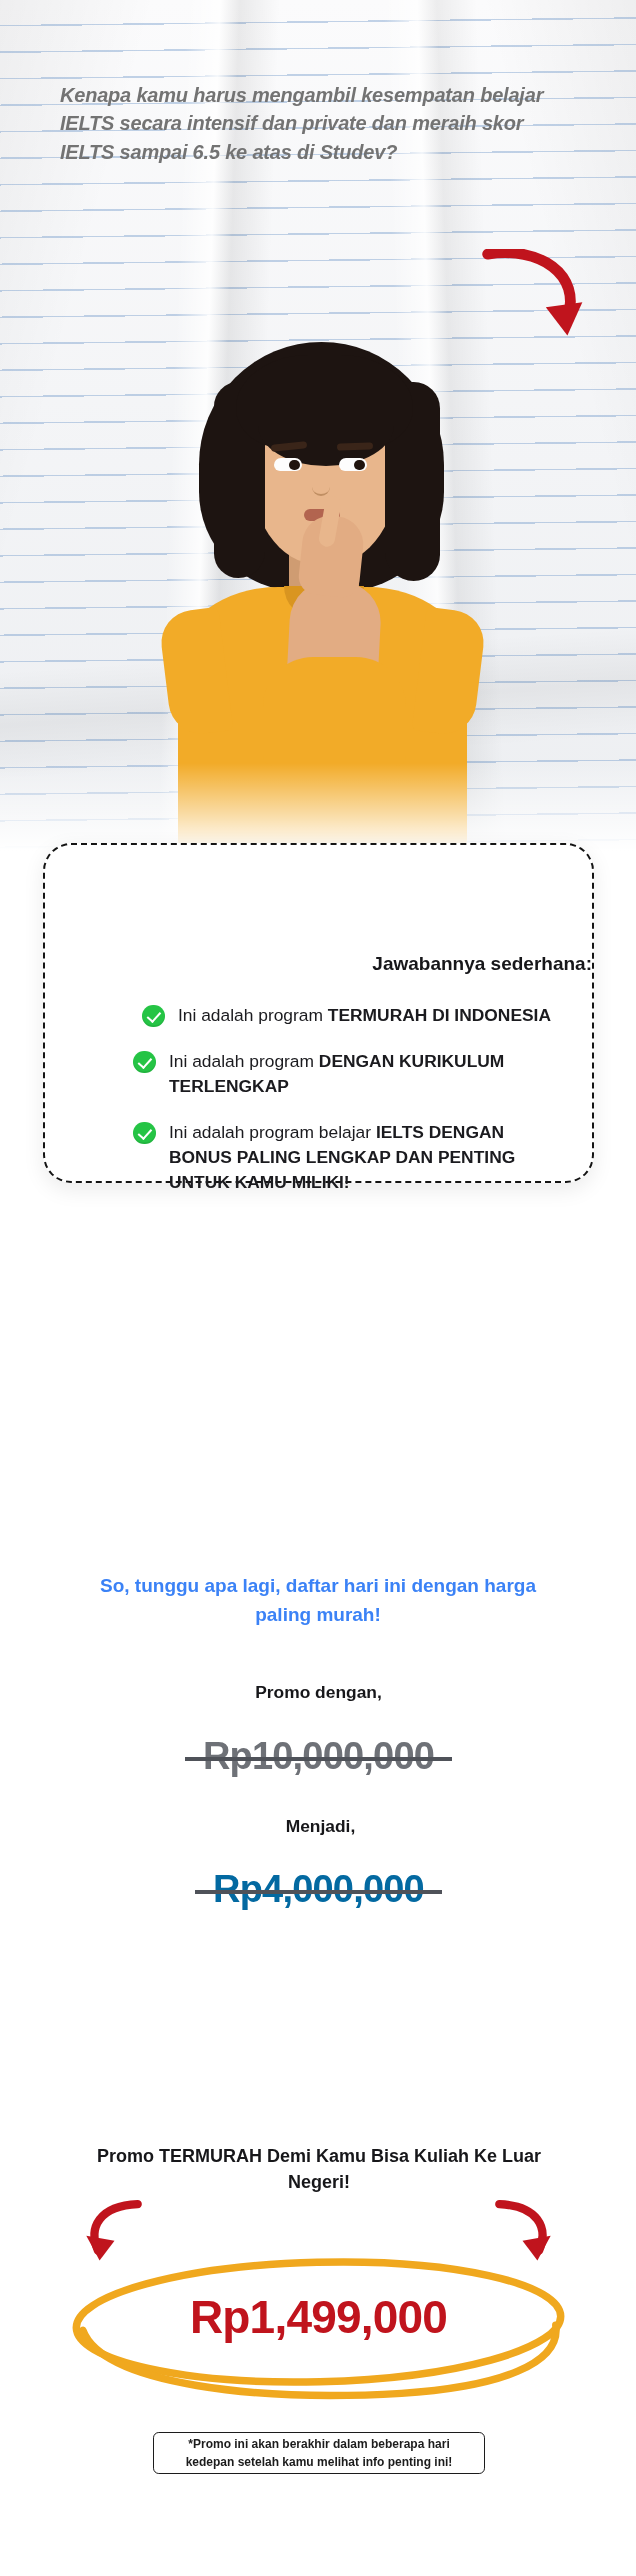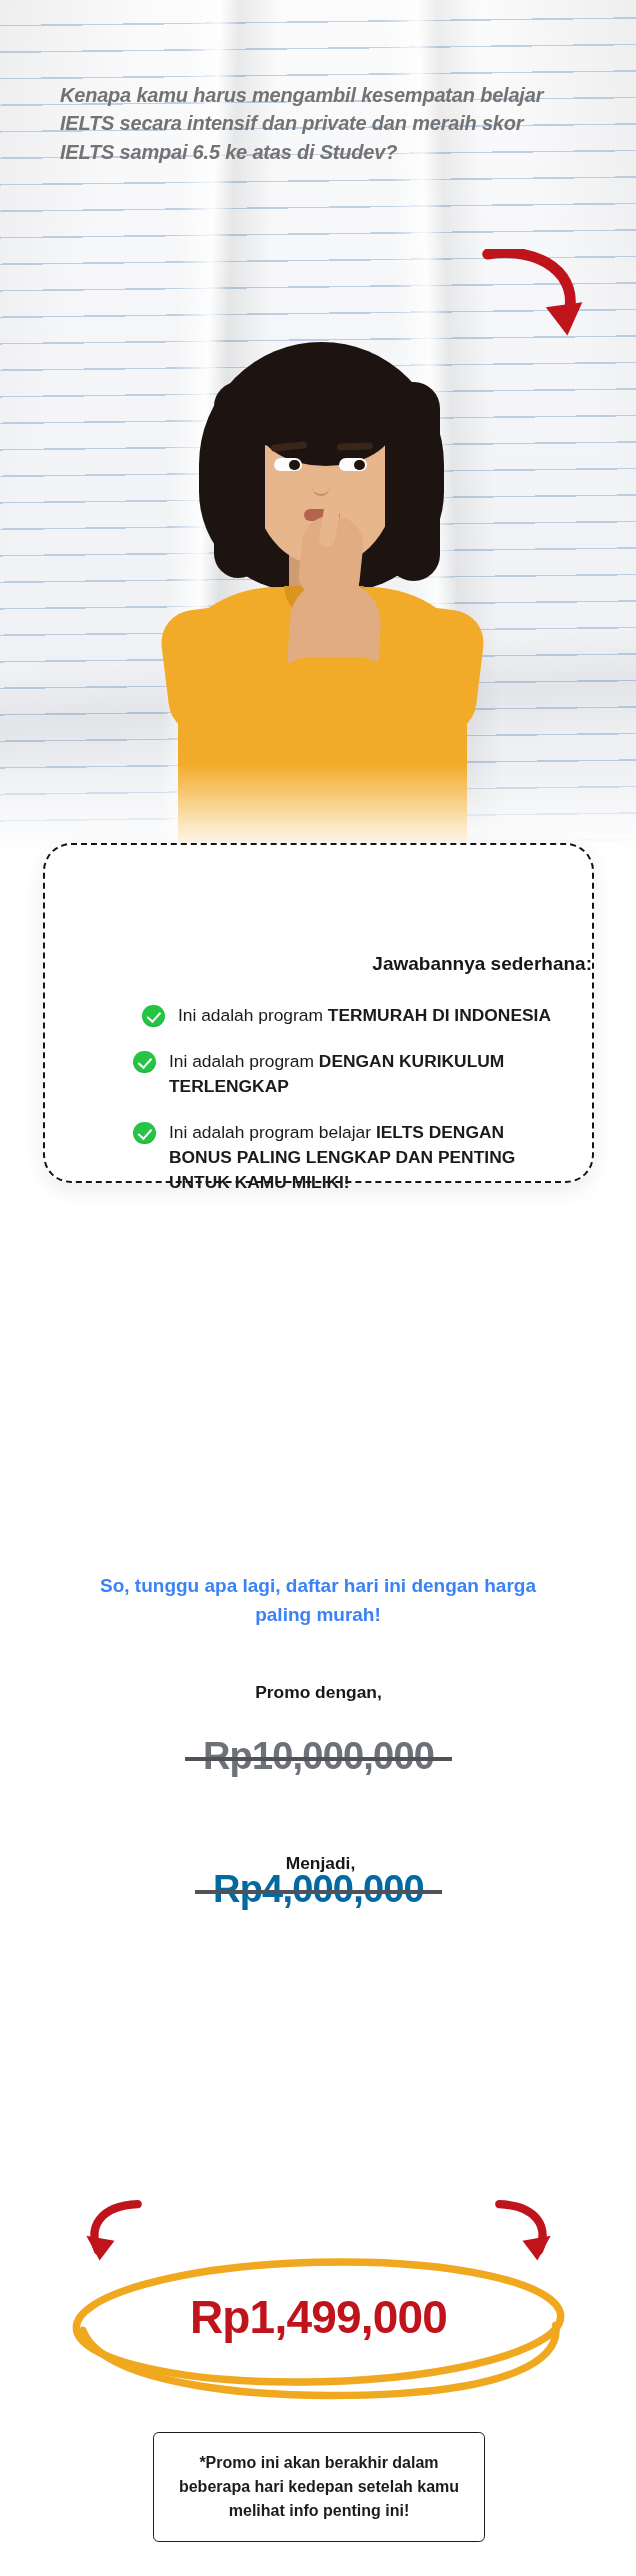--- a/index.html
+++ b/index.html
@@ -360,21 +360,20 @@
     background: #4f5259;
   }
   .becomes-label {
     position: absolute;
     left: 4px; right: 0;
     top: 1816px;
     text-align: center;
     font-size: 17.4px;
     font-weight: bold;
     color: #17171a;
-    margin-top: 37px;
   }
   .price-old2 {
     position: absolute;
     left: 0; right: 0;
     top: 1868px;
     text-align: center;
     font-size: 38px;
     font-weight: bold;
     color: #0369a1;
     letter-spacing: -0.8px;
@@ -426,23 +425,23 @@
   }
 
   .footnote {
     position: absolute;
     left: 153px;
     top: 2432px;
     width: 332px;
     box-sizing: border-box;
     border: 1.7px solid #1c1c1c;
     border-radius: 5.8px;
-    padding: 18px 10px;
-    text-align: center;
-    font-size: 16px;
+    padding: 2px 10px;
+    text-align: center;
+    font-size: 12px;
     line-height: 1.5;
     font-weight: bold;
     color: #1c1c1c;
     background: #ffffff;
   }
 </style>
 </head>
 <body>
 
 <div class="page">
@@ -511,20 +510,21 @@
 
   <div class="offer-cta">So, tunggu apa lagi, daftar hari ini dengan harga paling murah!</div>
   <div class="only-label">Promo dengan,</div>
 
   <div class="price-old"><span>Rp10,000,000</span></div>
 
   <div class="becomes-label">Menjadi,</div>
 
   <div class="price-old2"><span>Rp4,000,000</span></div>
 
+  <div class="promo-line">Promo TERMURAH Demi Kamu Bisa Kuliah Ke Luar Negeri!</div>
 
   <svg class="arrow-left" viewBox="0 0 76 84">
     <path d="M66 6 C 20 8, 6 34, 18 62" fill="none" stroke="#c0141d" stroke-width="10" stroke-linecap="round"></path>
     <path d="M4 44 L 20 74 L 38 50 Z" fill="#c0141d"></path>
   </svg>
   <svg class="arrow-right" viewBox="0 0 76 84">
     <path d="M10 6 C 56 8, 70 34, 58 62" fill="none" stroke="#c0141d" stroke-width="10" stroke-linecap="round"></path>
     <path d="M72 44 L 56 74 L 38 50 Z" fill="#c0141d"></path>
   </svg>
 

